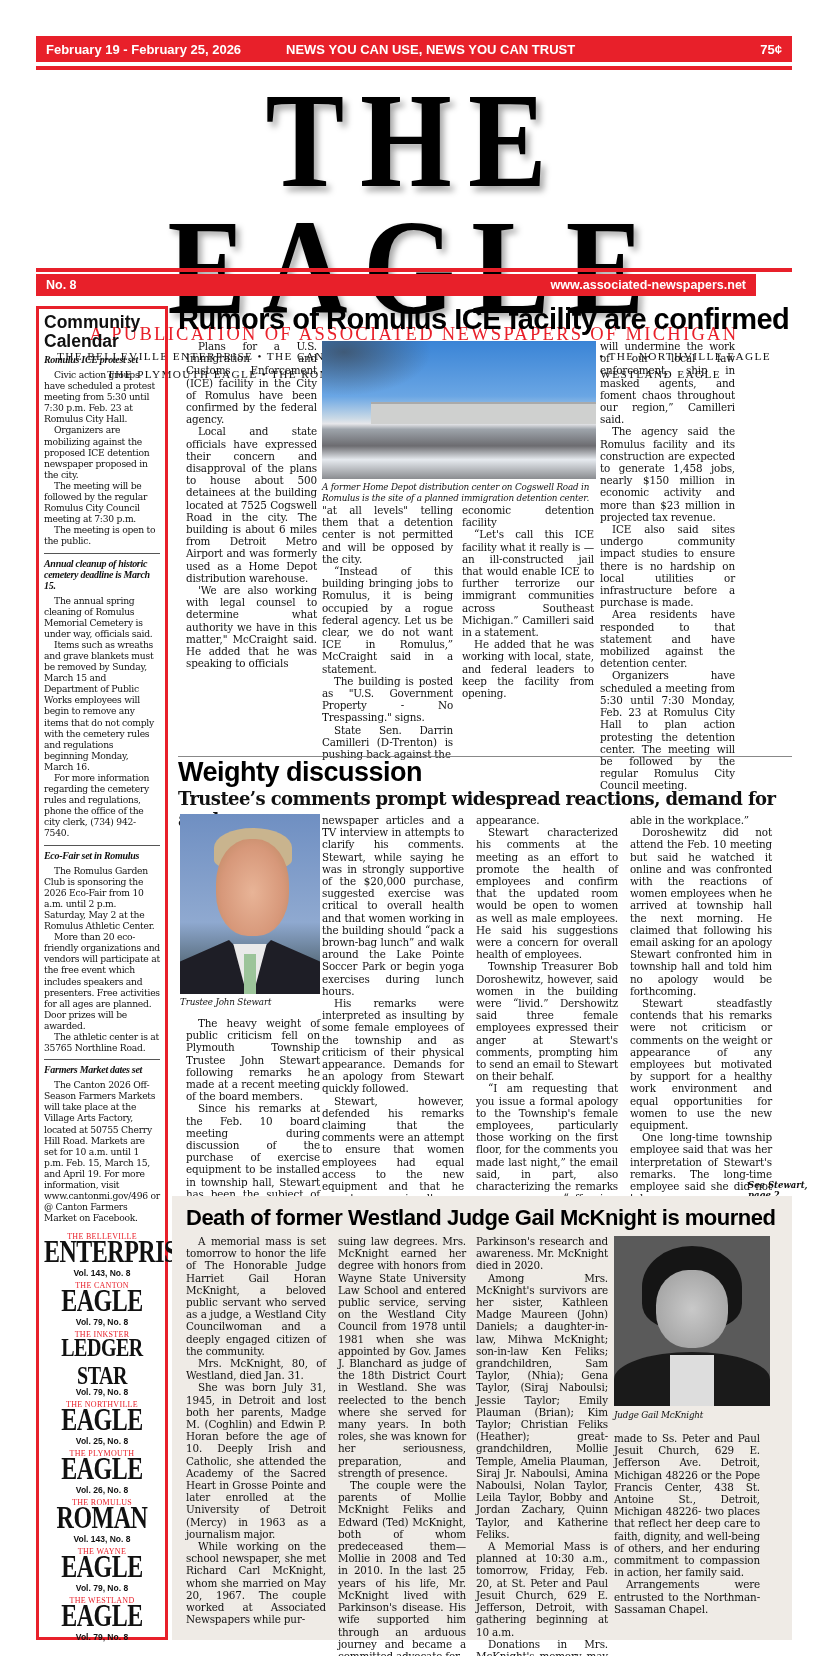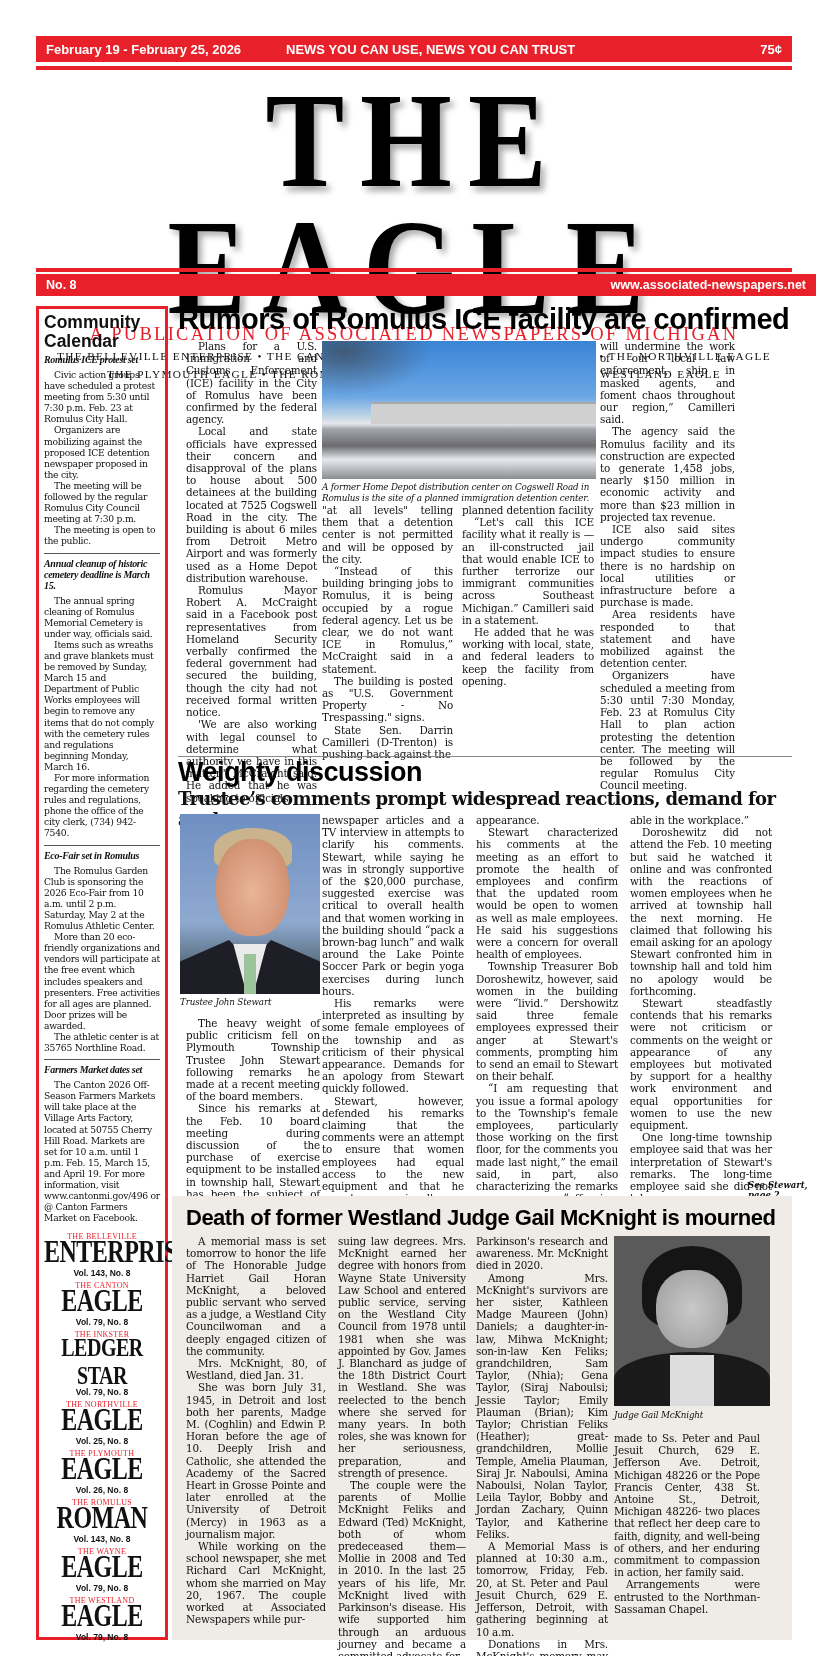--- a/index.html
+++ b/index.html
@@ -12,21 +12,21 @@
   .topbar .slogan { flex: 1; padding-left: 20px; }
   .topbar .price { text-align: right; }
   .redline { position: absolute; left: 36px; width: 756px; height: 4px; background: #e8202a; }
 
   .masthead { position: absolute; left: 36px; top: 78px; width: 756px; text-align: center; }
   .masthead .title { font-family: "Liberation Serif", serif; font-weight: bold; font-size: 118px; letter-spacing: 16px;
     transform: scaleY(1.15); transform-origin: top; line-height: 110px; text-shadow: 4px 4px 6px rgba(0,0,0,0.35); color: #000; }
   .masthead .pub { margin-top: 26px; font-family: "Liberation Serif", serif; color: #e8202a; font-size: 18.5px; letter-spacing: 2.3px; }
   .masthead .papers { font-family: "Liberation Serif", serif; font-size: 11.3px; letter-spacing: 1.35px; line-height: 14px; margin-top: 4px; color: #111; }
 
-  .numbar { position: absolute; left: 36px; top: 274px; width: 780px; height: 22px; background: #e8202a; color: #fff;
+  .numbar { position: absolute; left: 36px; top: 274px; width: 720px; height: 22px; background: #e8202a; color: #fff;
     font-family: "Liberation Sans", sans-serif; font-weight: bold; font-size: 12.5px; display: flex; align-items: center; justify-content: space-between; padding: 0 10px; }
 
   .sidebar { position: absolute; left: 36px; top: 306px; width: 132px; height: 1334px; border: 3px solid #e8202a; padding: 4px 5px; }
   .sidebar .cal-title { font-family: "Liberation Sans", sans-serif; font-weight: bold; font-size: 17.5px; line-height: 19px; }
   .sidebar .item-head { font-family: Liberation Serif, serif; font-weight: bold; font-style: italic; font-size: 10px; line-height: 11px; margin-top: 3px; letter-spacing: -0.3px;}
   .sidebar p { font-size: 9.2px; line-height: 11.1px; text-indent: 10px; letter-spacing: -0.25px; }
   .sidebar .first { margin-top: 4px; }
   .sidebar hr { border: 0; border-top: 1px solid #555; margin: 6px 0 4px; }
 
   .flags { margin-top: 10px; text-align: center; }
@@ -151,38 +151,37 @@
       <div class="vol">Vol. 79, No. 8</div>
     </div>
   </div>
 </div>
 
 <div class="headline" style="left:178px; top:303px; font-size:29px;">Rumors of Romulus ICE facility are confirmed</div>
 
 <div class="col" style="left:186px; top:340px; width:131px;">
   <p>Plans for a U.S. Immigration and Customs Enforcement (ICE) facility in the City of Romulus have been confirmed by the federal agency.</p>
   <p>Local and state officials have expressed their concern and disapproval of the plans to house about 500 detainees at the building located at 7525 Cogswell Road in the city. The building is about 6 miles from Detroit Metro Airport and was formerly used as a Home Depot distribution warehouse.</p>
-  <p>Romulus Mayor Robert A. McCraight said in a Facebook post representatives from Homeland Security verbally confirmed the federal government had secured the building, though the city had not received formal written notice.</p>
   <p>'We are also working with legal counsel to determine what authority we have in this matter," McCraight said. He added that he was speaking to officials</p>
 </div>
 
 <div class="photo photo-ice" style="left:322px; top:341px; width:274px; height:138px;">
   <div class="tree"></div>
   <div class="bldg"></div>
 </div>
 <div class="caption" style="left:322px; top:482px; width:276px;">A former Home Depot distribution center on Cogswell Road in Romulus is the site of a planned immigration detention center.</div>
 
 <div class="col" style="left:322px; top:504px; width:131px;">
   <p style="text-indent:0">"at all levels" telling them that a detention center is not permitted and will be opposed by the city.</p>
   <p>“Instead of this building bringing jobs to Romulus, it is being occupied by a rogue federal agency. Let us be clear, we do not want ICE in Romulus,” McCraight said in a statement.</p>
   <p>The building is posted as "U.S. Government Property - No Trespassing." signs.</p>
   <p>State Sen. Darrin Camilleri (D-Trenton) is pushing back against the</p>
 </div>
 <div class="col" style="left:462px; top:504px; width:132px;">
-  <p style="text-indent:0">planned detention facility</p>
+  <p style="text-indent:0">economic detention facility</p>
   <p>“Let's call this ICE facility what it really is — an ill-constructed jail that would enable ICE to further terrorize our immigrant communities across Southeast Michigan.” Camilleri said in a statement.</p>
   <p>He added that he was working with local, state, and federal leaders to keep the facility from opening.</p>
 </div>
 <div class="col" style="left:600px; top:340px; width:135px;">
   <p style="text-indent:0">will undermine the work of our local law enforcement, ship in masked agents, and foment chaos throughout our region,” Camilleri said.</p>
   <p>The agency said the Romulus facility and its construction are expected to generate 1,458 jobs, nearly $150 million in economic activity and more than $23 million in projected tax revenue.</p>
   <p>ICE also said sites undergo community impact studies to ensure there is no hardship on local utilities or infrastructure before a purchase is made.</p>
   <p>Area residents have responded to that statement and have mobilized against the detention center.</p>
   <p>Organizers have scheduled a meeting from 5:30 until 7:30 Monday, Feb. 23 at Romulus City Hall to plan action protesting the detention center. The meeting will be followed by the regular Romulus City Council meeting.</p>
 </div>

